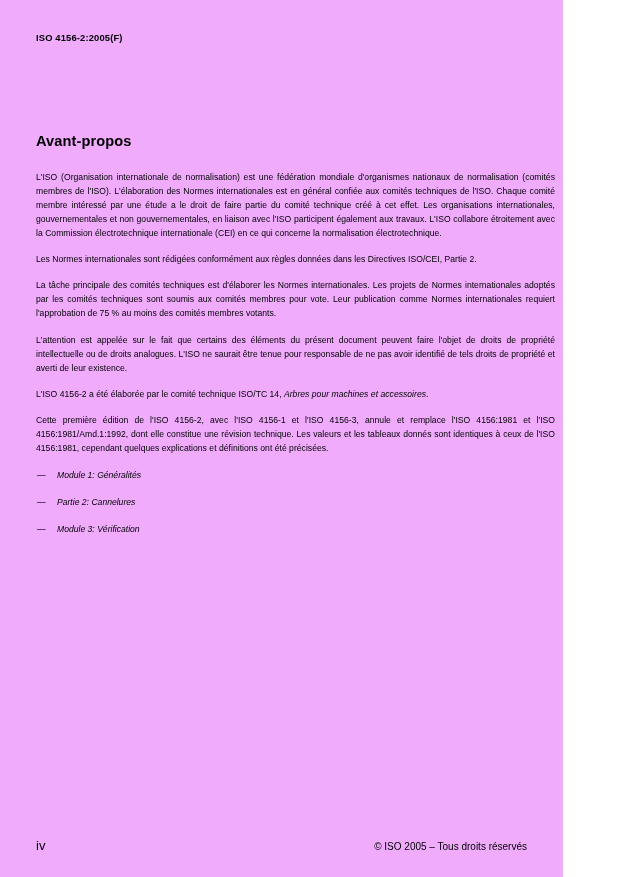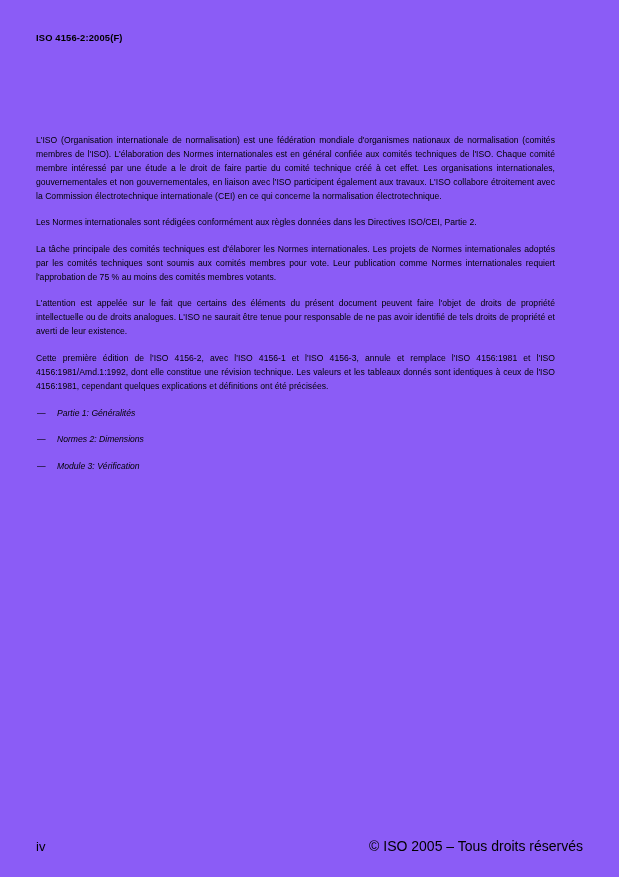--- a/index.html
+++ b/index.html
@@ -4,23 +4,23 @@
 <title>ISO 4156-2:2005(F) — Avant-propos</title>
 <style>
   html, body {
     margin: 0;
     padding: 0;
     background: #ffffff;
   }
 
   .page {
     position: relative;
-    width: 619px;
+    width: 563px;
     height: 877px;
-    background: #8b5cf6;
+    background: #f0abfc;
     font-family: "Liberation Sans", sans-serif;
     color: #000000;
     overflow: hidden;
     box-sizing: border-box;
   }
 
   
   .doc-header {
     position: absolute;
     left: 36px;
@@ -98,54 +98,56 @@
     justify-content: space-between;
     align-items: baseline;
     font-size: 8.4px;
   }
 
   .folio {
     font-size: 13px;
   }
 
   .copyright {
-    font-size: 14px;
+    font-size: 10px;
     white-space: nowrap;
   }
 </style>
 </head>
 <body>
 
 <div class="page">
 
   <div class="doc-header">ISO 4156-2:2005(F)</div>
 
   <div class="content">
 
+    <h1 class="section-title">Avant-propos</h1>
 
     <p class="body">L'ISO (Organisation internationale de normalisation) est une fédération mondiale d'organismes nationaux de normalisation (comités membres de l'ISO). L'élaboration des Normes internationales est en général confiée aux comités techniques de l'ISO. Chaque comité membre intéressé par une étude a le droit de faire partie du comité technique créé à cet effet. Les organisations internationales, gouvernementales et non gouvernementales, en liaison avec l'ISO participent également aux travaux. L'ISO collabore étroitement avec la Commission électrotechnique internationale (CEI) en ce qui concerne la normalisation électrotechnique.</p>
 
     <p class="body">Les Normes internationales sont rédigées conformément aux règles données dans les Directives ISO/CEI, Partie 2.</p>
 
     <p class="body">La tâche principale des comités techniques est d'élaborer les Normes internationales. Les projets de Normes internationales adoptés par les comités techniques sont soumis aux comités membres pour vote. Leur publication comme Normes internationales requiert l'approbation de 75 % au moins des comités membres votants.</p>
 
     <p class="body">L'attention est appelée sur le fait que certains des éléments du présent document peuvent faire l'objet de droits de propriété intellectuelle ou de droits analogues. L'ISO ne saurait être tenue pour responsable de ne pas avoir identifié de tels droits de propriété et averti de leur existence.</p>
 
+    <p class="body"><span>L'ISO 4156-2 a été élaborée par le comité technique ISO/TC 14, </span><span class="it">Arbres pour machines et accessoires</span><span>.</span></p>
 
     <p class="body">Cette première édition de l'ISO 4156-2, avec l'ISO 4156-1 et l'ISO 4156-3, annule et remplace l'ISO 4156:1981 et l'ISO 4156:1981/Amd.1:1992, dont elle constitue une révision technique. Les valeurs et les tableaux donnés sont identiques à ceux de l'ISO 4156:1981, cependant quelques explications et définitions ont été précisées.</p>
 
 
     <ul class="part-list">
       <li>
         <span class="dash">—</span>
-        <span>Partie 1: Généralités</span>
+        <span>Module 1: Généralités</span>
       </li>
       <li>
         <span class="dash">—</span>
-        <span>Normes 2: Dimensions</span>
+        <span>Partie 2: Cannelures</span>
       </li>
       <li>
         <span class="dash">—</span>
         <span>Module 3: Vérification</span>
       </li>
     </ul>
 
   </div>
 
   <div class="doc-footer">

